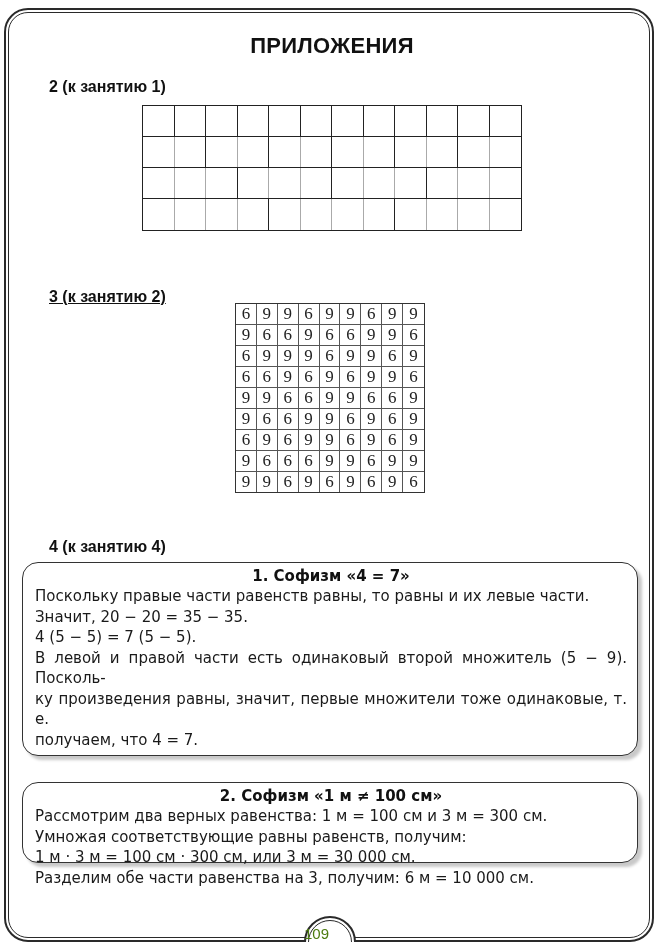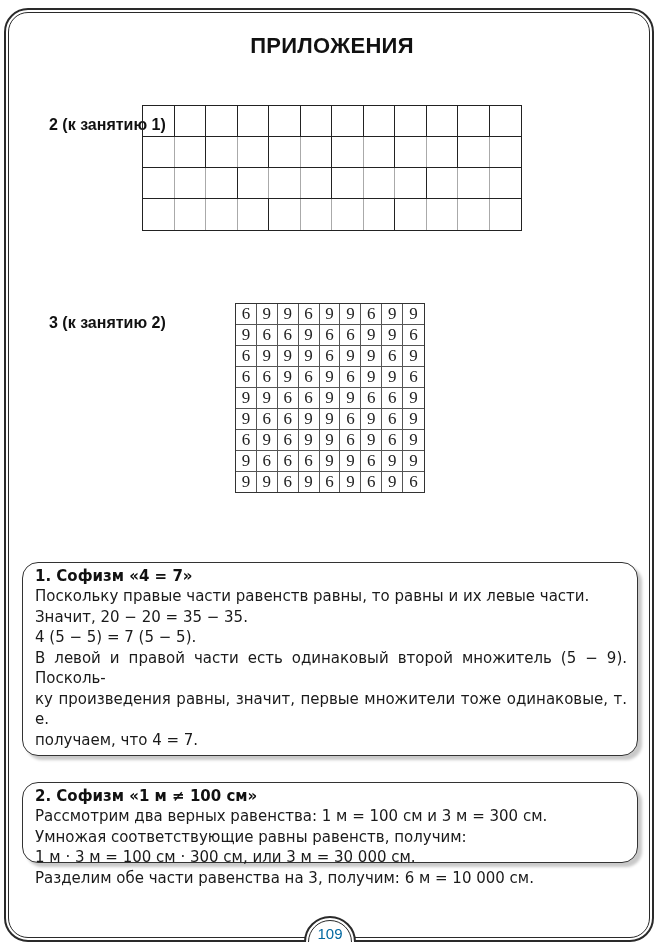--- a/index.html
+++ b/index.html
@@ -15,21 +15,21 @@
       position: absolute; left: 8px; top: 12px; width: 642px; height: 926px;
       border: 1.5px solid #2a2a2a; border-radius: 20px; box-sizing: border-box;
     }
     .page-title {
       position: absolute; left: 0; width: 664px; top: 33px; text-align: center;
       font-family: "Liberation Sans", sans-serif; font-weight: bold; font-size: 22px;
       letter-spacing: 0.3px; color: #111;
     }
     .section-head {
       position: absolute; font-family: "Liberation Sans", sans-serif; font-weight: bold;
-      font-size: 16px; color: #111; margin-top: 38px;
+      font-size: 16px; color: #111;
     }
     
     .grid1 {
       position: absolute; left: 142px; top: 105px; width: 380px; height: 126px;
       border: 1.5px solid #222; box-sizing: border-box;
     }
     .g1-row { position: absolute; left: 0; width: 100%; height: 31.5px; }
     .g1-cell {
       position: absolute; top: 0; height: 100%; box-sizing: border-box;
     }
@@ -48,37 +48,37 @@
     .dcell.last-col { border-right: none; }
     .dcell.last-row { border-bottom: none; }
     
     .box {
       position: absolute; left: 22px; width: 616px;
       border: 1.5px solid #333; border-radius: 16px; box-sizing: border-box;
       background: #fff; box-shadow: 4px 4px 3px #c9c9c9;
       padding: 3px 10px 0 12px;
     }
     .box-title {
-      text-align: left; font-weight: bold; font-size: 15px; line-height: 20px; color: #111;
+      text-align: center; font-weight: bold; font-size: 15px; line-height: 20px; color: #111;
     }
     .box-line { font-size: 15px; line-height: 20.5px; white-space: nowrap; color: #1a1a1a; }
     .box-line.justify { text-align: justify; text-align-last: justify; white-space: normal; }
     
     .pn-arc {
       position: absolute; left: 304px; top: 916px; width: 52px; height: 52px;
       border: 2px solid #2a2a2a; border-radius: 50%; box-sizing: border-box; background: #fff;
     }
     .pn-arc-inner {
       position: absolute; left: 308px; top: 920px; width: 44px; height: 44px;
       border: 1.5px solid #2a2a2a; border-radius: 50%; box-sizing: border-box; background: #fff;
     }
     .pn-mask { position: absolute; left: 300px; top: 942px; width: 60px; height: 12px; background: #fff; }
     .pn-text {
-      position: absolute; left: 304px; top: 925px; width: 52px; text-align: center;
-      font-family: "Liberation Sans", sans-serif; font-size: 15px; color: #0369a1;
+      position: absolute; left: 304px; top: 925px; width: 52px; text-align: left;
+      font-family: "Liberation Sans", sans-serif; font-size: 15px; color: #4d7c0f;
     }
   </style>
 </head>
 <body>
 
 <div class="frame-outer"></div>
 <div class="frame-inner"></div>
 
 <div class="page-title">ПРИЛОЖЕНИЯ</div>
 
@@ -135,21 +135,21 @@
       <div class="g1-cell" style="left: 157.5px; width: 31.5px; border-right: 1px solid rgb(170, 170, 170);"></div>
       <div class="g1-cell" style="left: 189px; width: 31.5px; border-right: 1px solid rgb(170, 170, 170);"></div>
       <div class="g1-cell" style="left: 220.5px; width: 31.5px; border-right: 1.5px solid rgb(34, 34, 34);"></div>
       <div class="g1-cell" style="left: 252px; width: 31.5px; border-right: 1px solid rgb(170, 170, 170);"></div>
       <div class="g1-cell" style="left: 283.5px; width: 31.5px; border-right: 1px solid rgb(170, 170, 170);"></div>
       <div class="g1-cell" style="left: 315px; width: 31.5px; border-right: 1px solid rgb(170, 170, 170);"></div>
       <div class="g1-cell" style="left: 346.5px; width: 31.5px;"></div>
     </div>
   </div>
 
-<div class="section-head" style="left:49px; top:276px;">3 (к занятию 2)</div>
+<div class="section-head" style="left:49px; top:288px;text-decoration:underline;">3 (к занятию 2)</div>
 <div class="dgrid" id="dgrid">
     <div class="dcell">6</div>
     <div class="dcell">9</div>
     <div class="dcell">9</div>
     <div class="dcell">6</div>
     <div class="dcell">9</div>
     <div class="dcell">9</div>
     <div class="dcell">6</div>
     <div class="dcell">9</div>
     <div class="dcell last-col">9</div>

